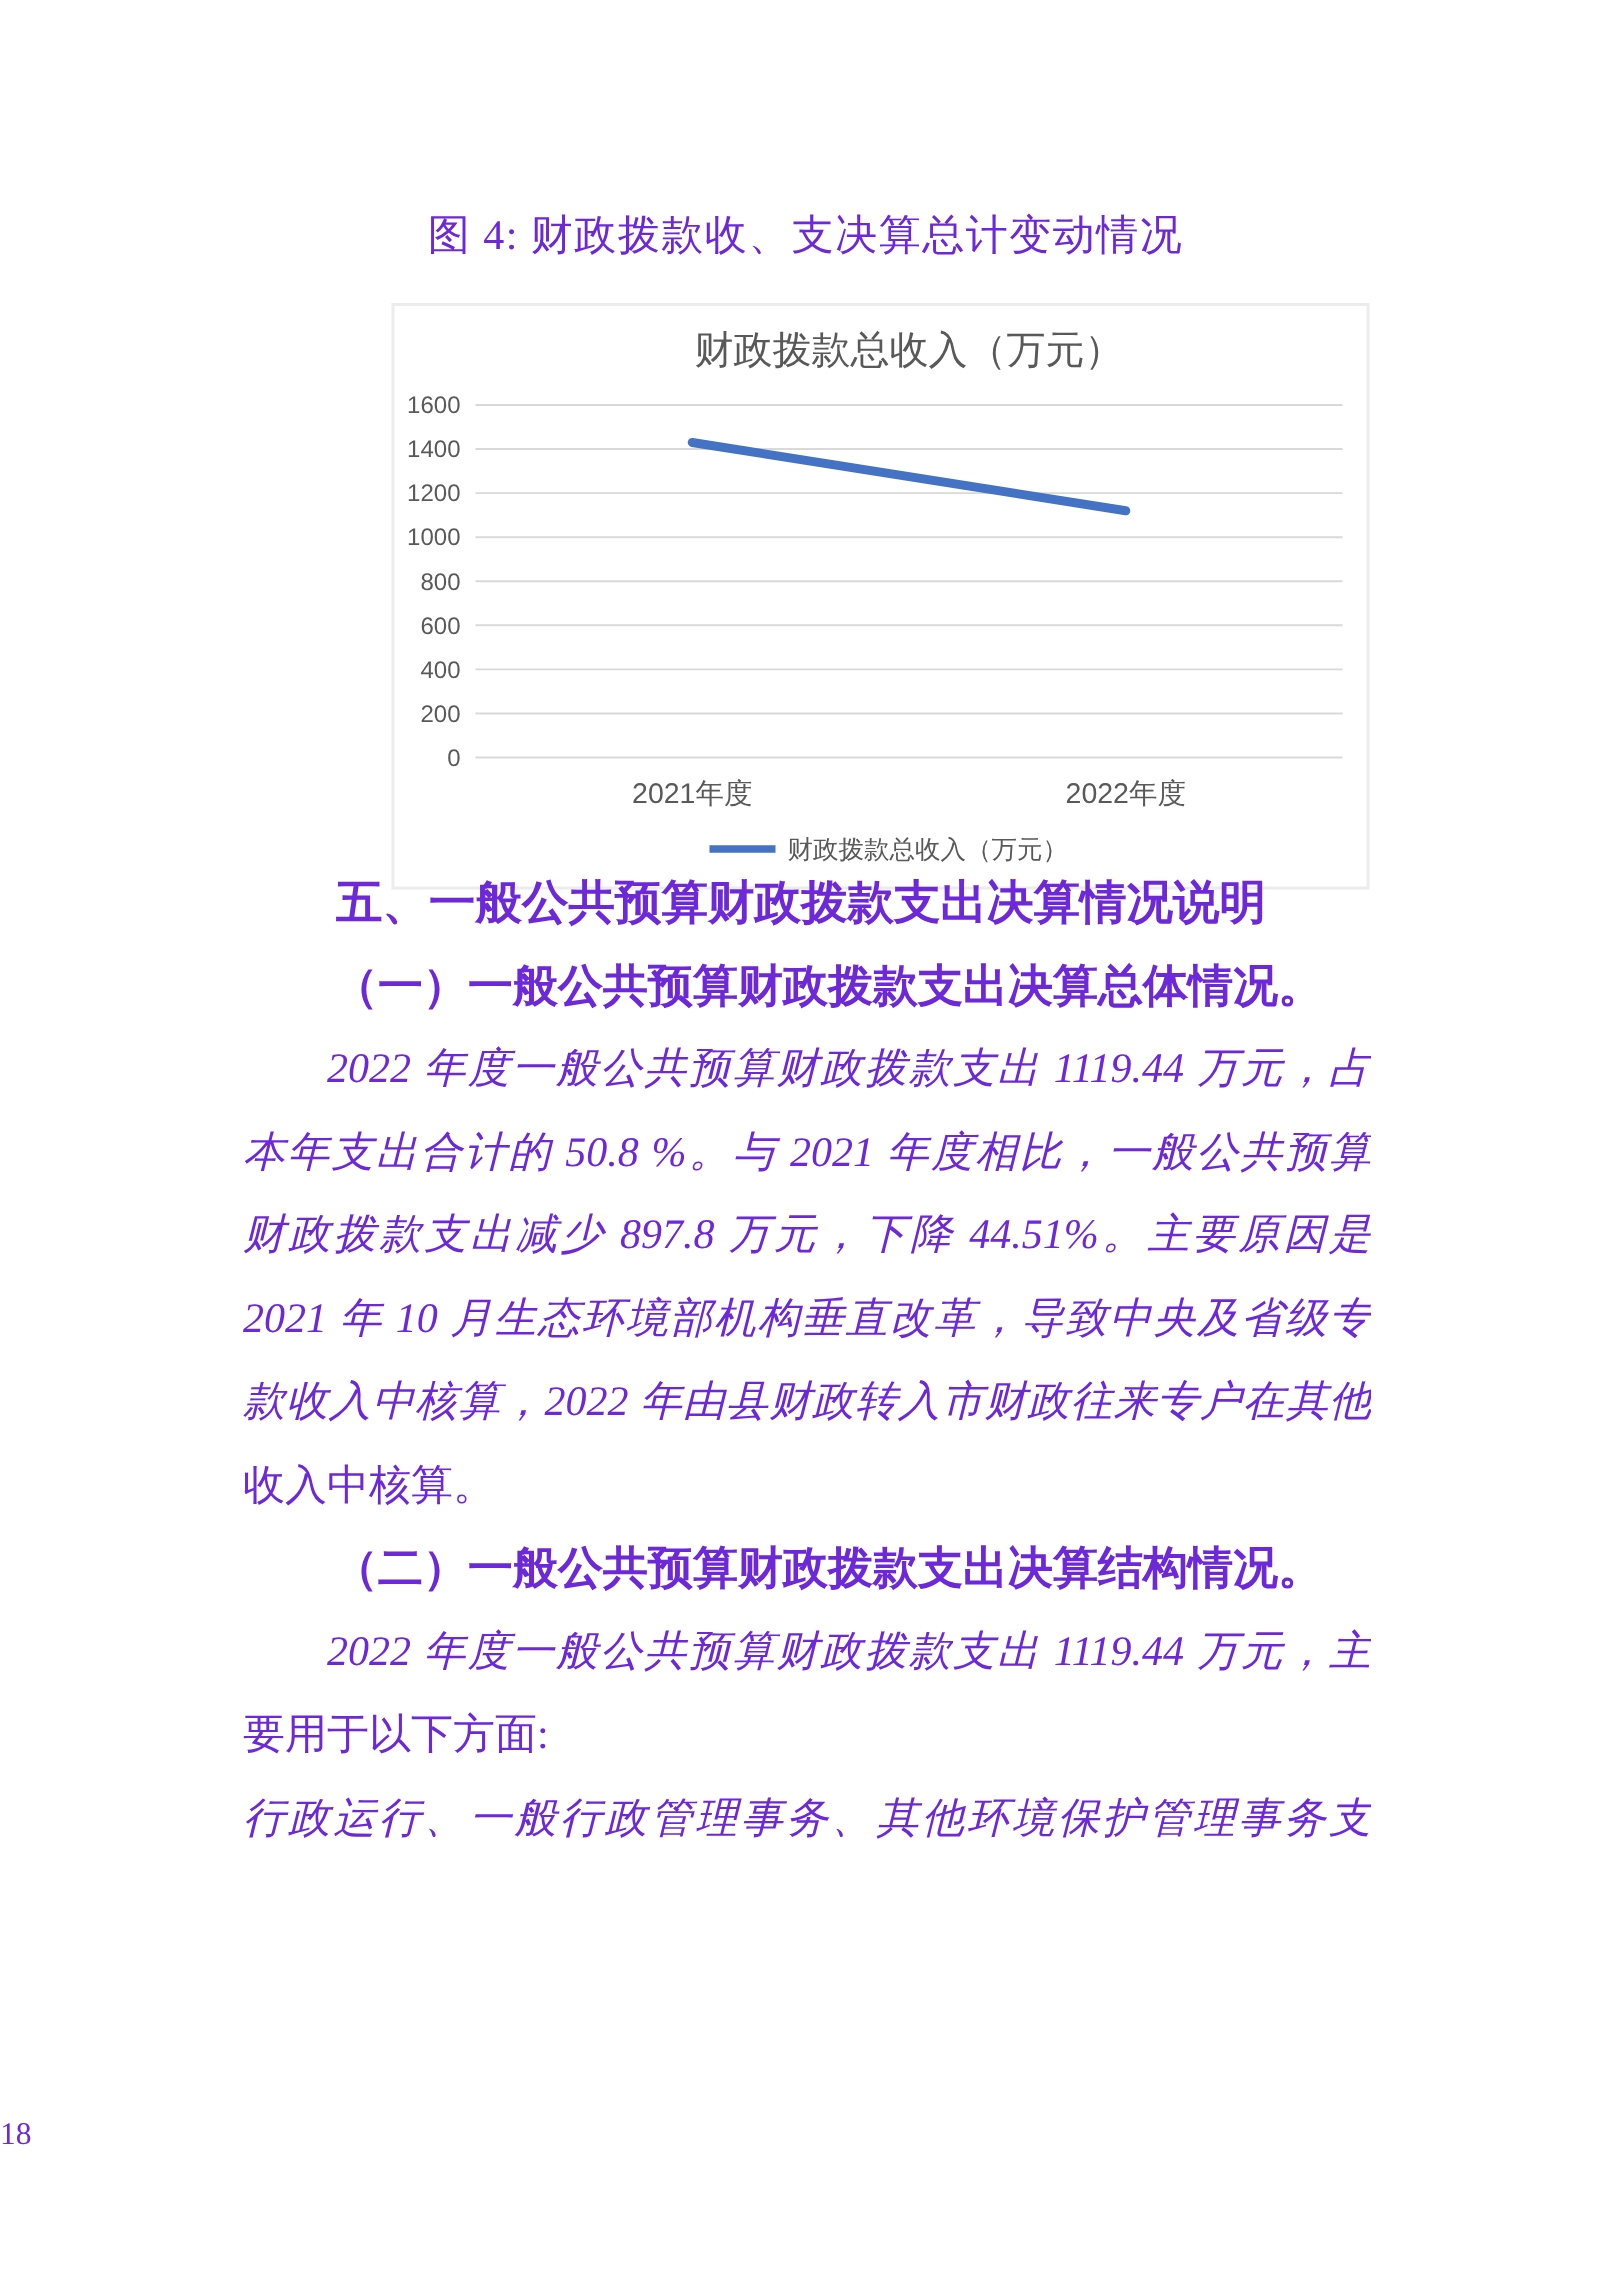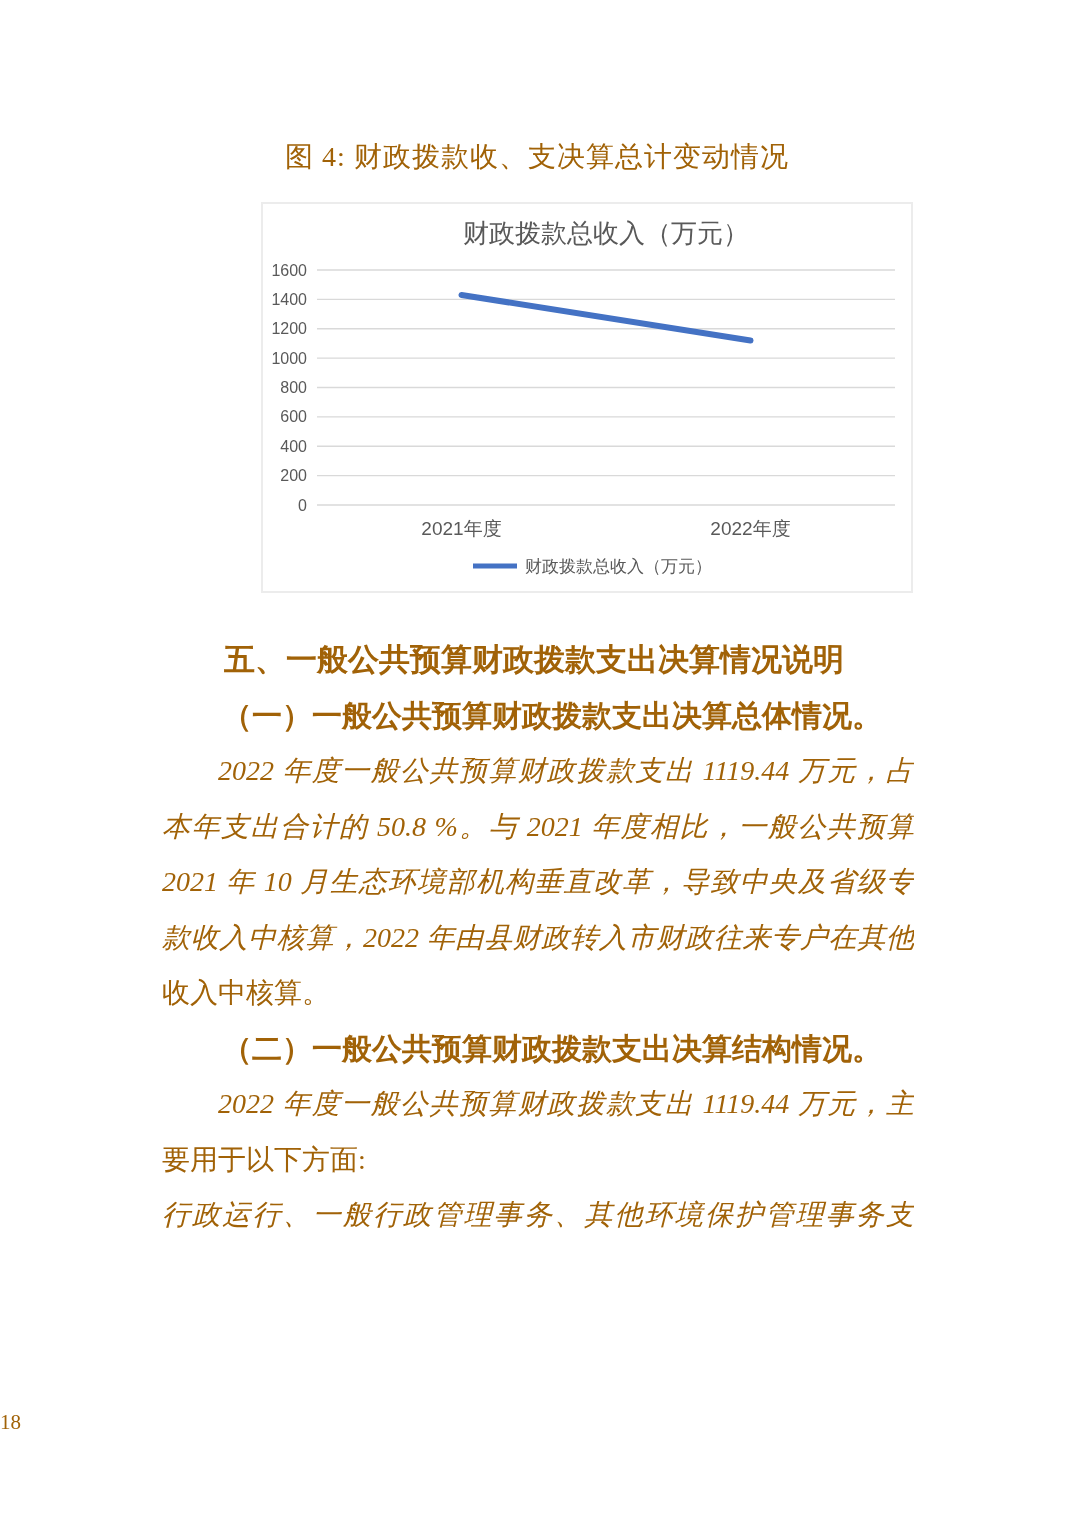--- a/index.html
+++ b/index.html
@@ -3,40 +3,40 @@
 <meta charset="utf-8">
 <style>
   html,body{margin:0;padding:0;background:#ffffff;}
   .page{
     position:relative;
     width:1074px;height:1520px;
     margin:0 auto;
     background:#ffffff;
     overflow:hidden;
     font-family:"Liberation Serif","DejaVu Serif",serif;
-    color:#a16207;
+    color:#6d28d9;
   }
   .caption{
     position:absolute;top:138px;left:0;width:100%;
     text-align:center;
     font-size:28px;
     letter-spacing:1px;
   }
   .chart-box{
     position:absolute;left:213px;top:202px;
     width:652px;height:391px;
     box-sizing:border-box;
     border:2px solid #ececec;
     background:#ffffff;
     margin-left:48px;
   }
   .chart-box svg{display:block;}
   .chart-text{font-family:"Liberation Sans","DejaVu Sans",sans-serif;}
   .text-flow{
-    position:absolute;left:162px;top:632px;width:752px;
+    position:absolute;left:162px;top:574px;width:752px;
   }
   .tline{
     height:55.5px;
     line-height:55.5px;
     overflow:hidden;
     font-size:28px;
   }
   .tline.just{
     text-align:justify;
     text-align-last:justify;
@@ -95,20 +95,21 @@
         </svg>
       </div>
   </div>
 
   <div class="text-flow">
     <div class="tline heading indent">五、一般公共预算财政拨款支出决算情况说明</div>
     <div class="tline sub indent">（一）一般公共预算财政拨款支出决算总体情况。</div>
 
     <div class="tline just indent">2022 年度一般公共预算财政拨款支出 1119.44 万元，占</div>
     <div class="tline just">本年支出合计的 50.8 %。与 2021 年度相比，一般公共预算</div>
+    <div class="tline just">财政拨款支出减少 897.8 万元，下降 44.51%。主要原因是</div>
     <div class="tline just">2021 年 10 月生态环境部机构垂直改革，导致中央及省级专</div>
     <div class="tline just">款收入中核算，2022 年由县财政转入市财政往来专户在其他</div>
     <div class="tline">收入中核算。</div>
 
     <div class="tline sub indent">（二）一般公共预算财政拨款支出决算结构情况。</div>
 
     <div class="tline just indent">2022 年度一般公共预算财政拨款支出 1119.44 万元，主</div>
     <div class="tline">要用于以下方面:</div>
 
     <div class="tline just">行政运行、一般行政管理事务、其他环境保护管理事务支出、</div>

